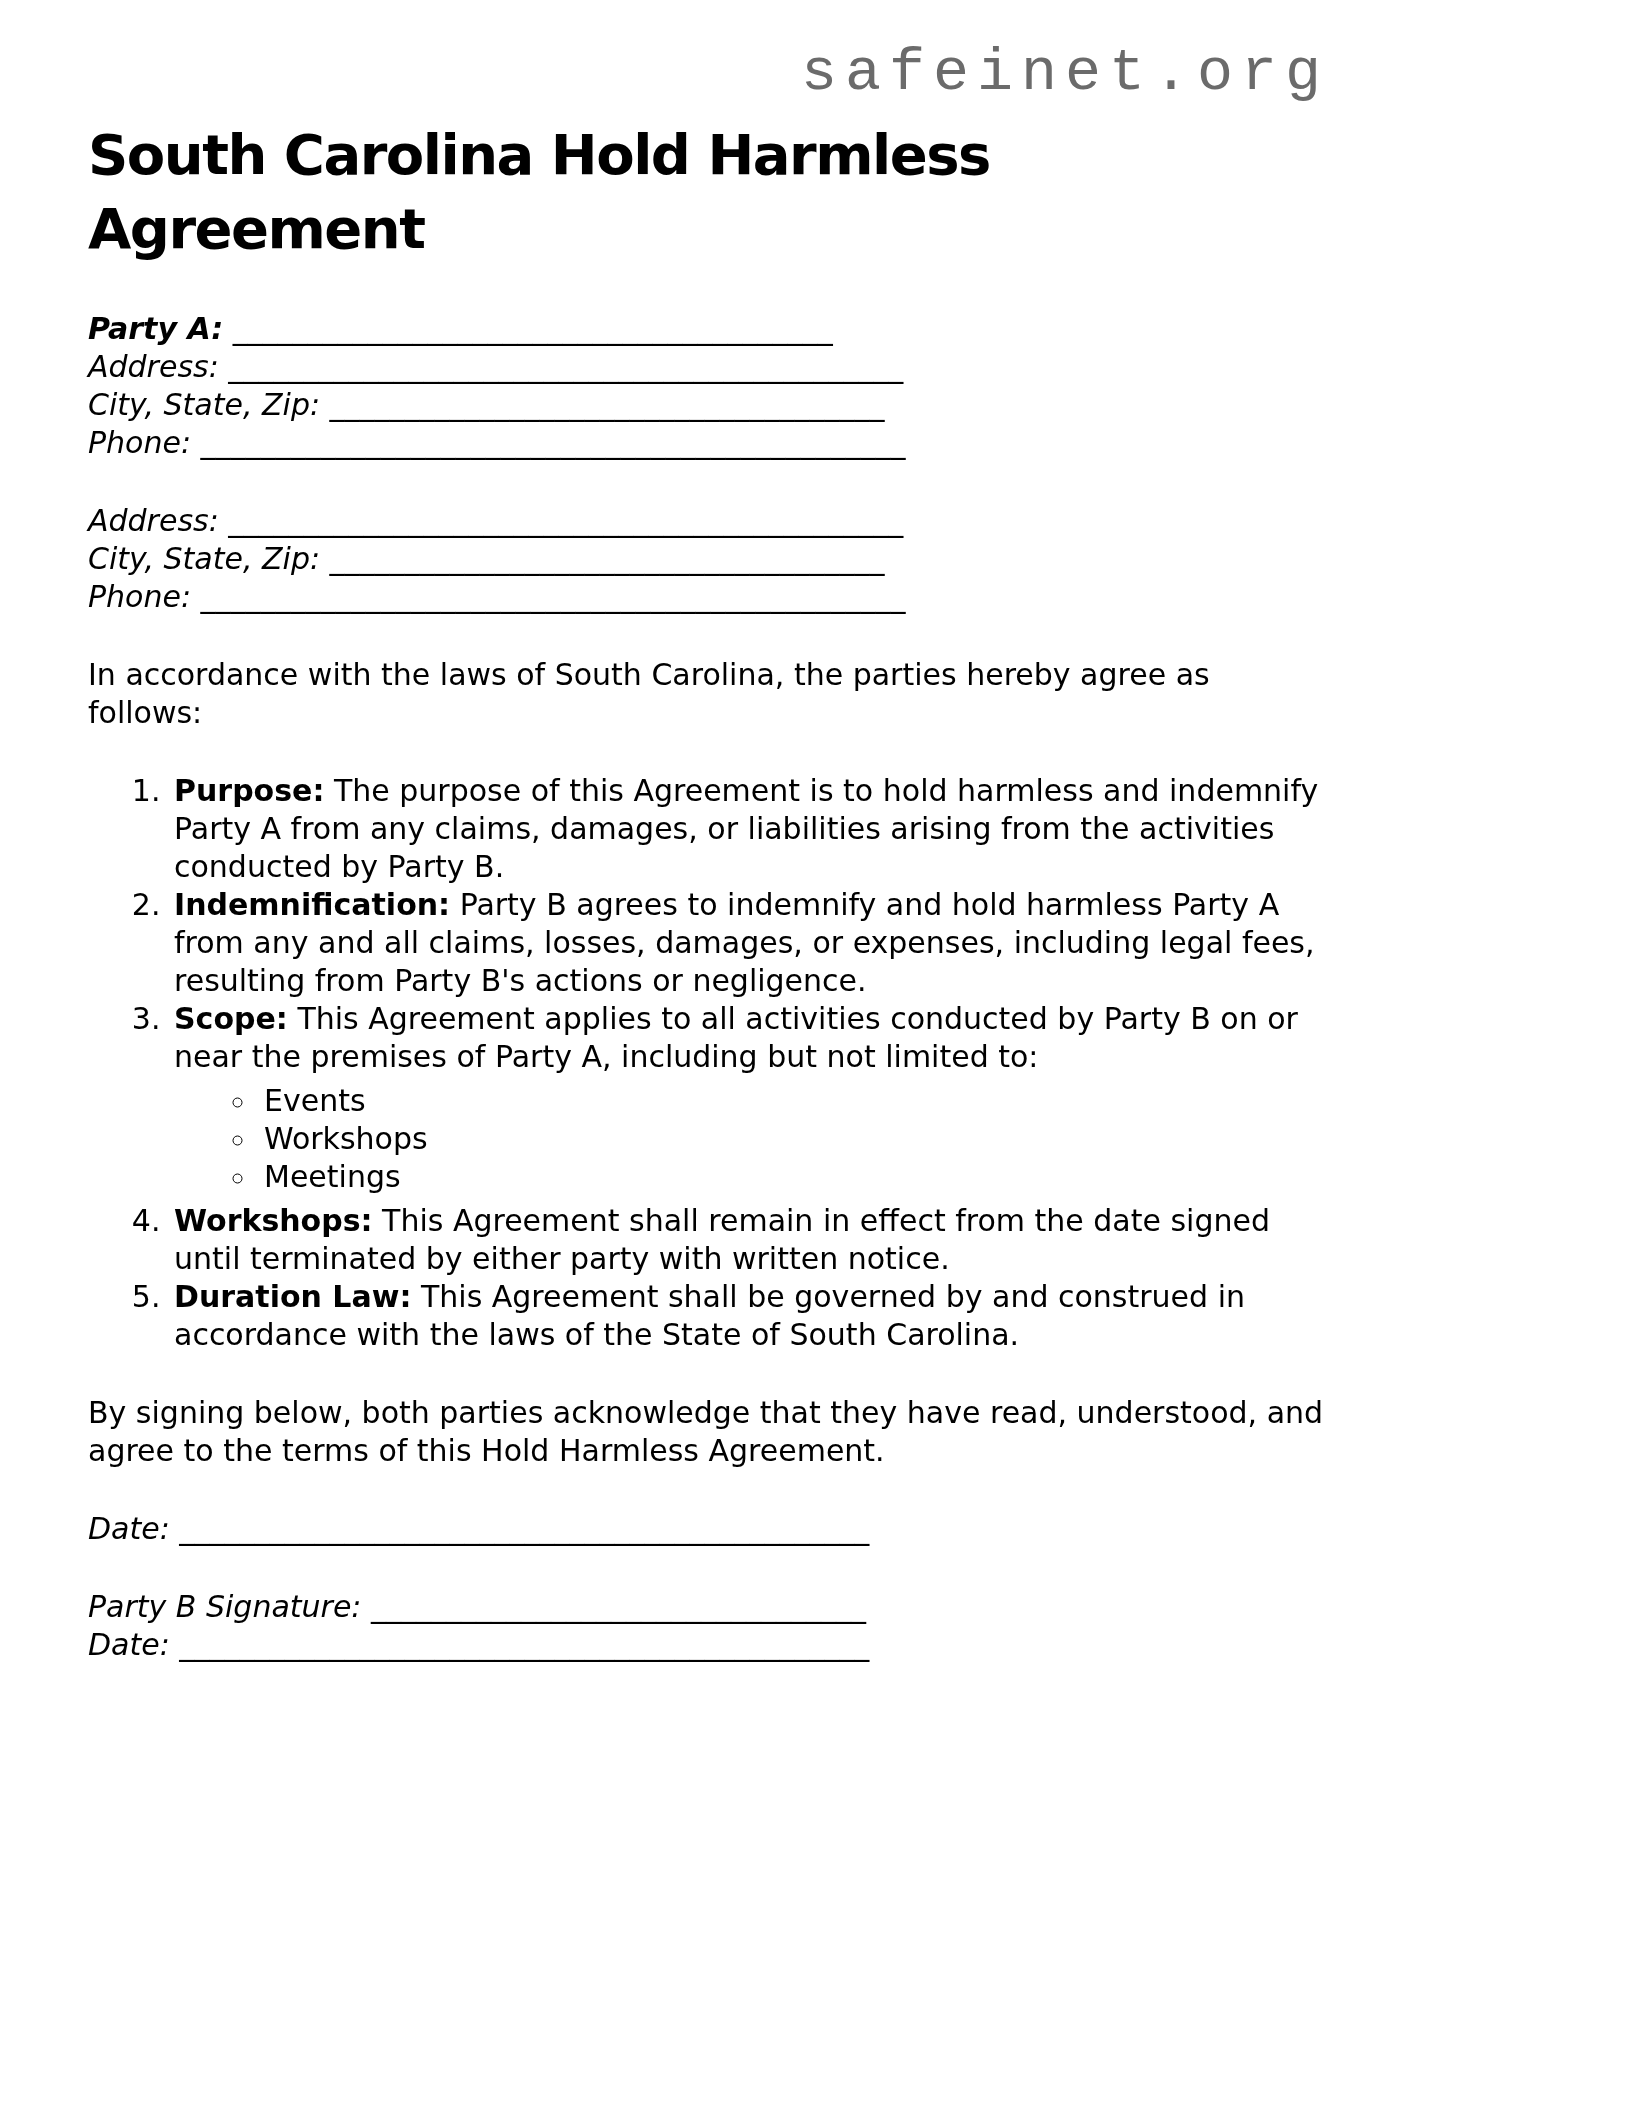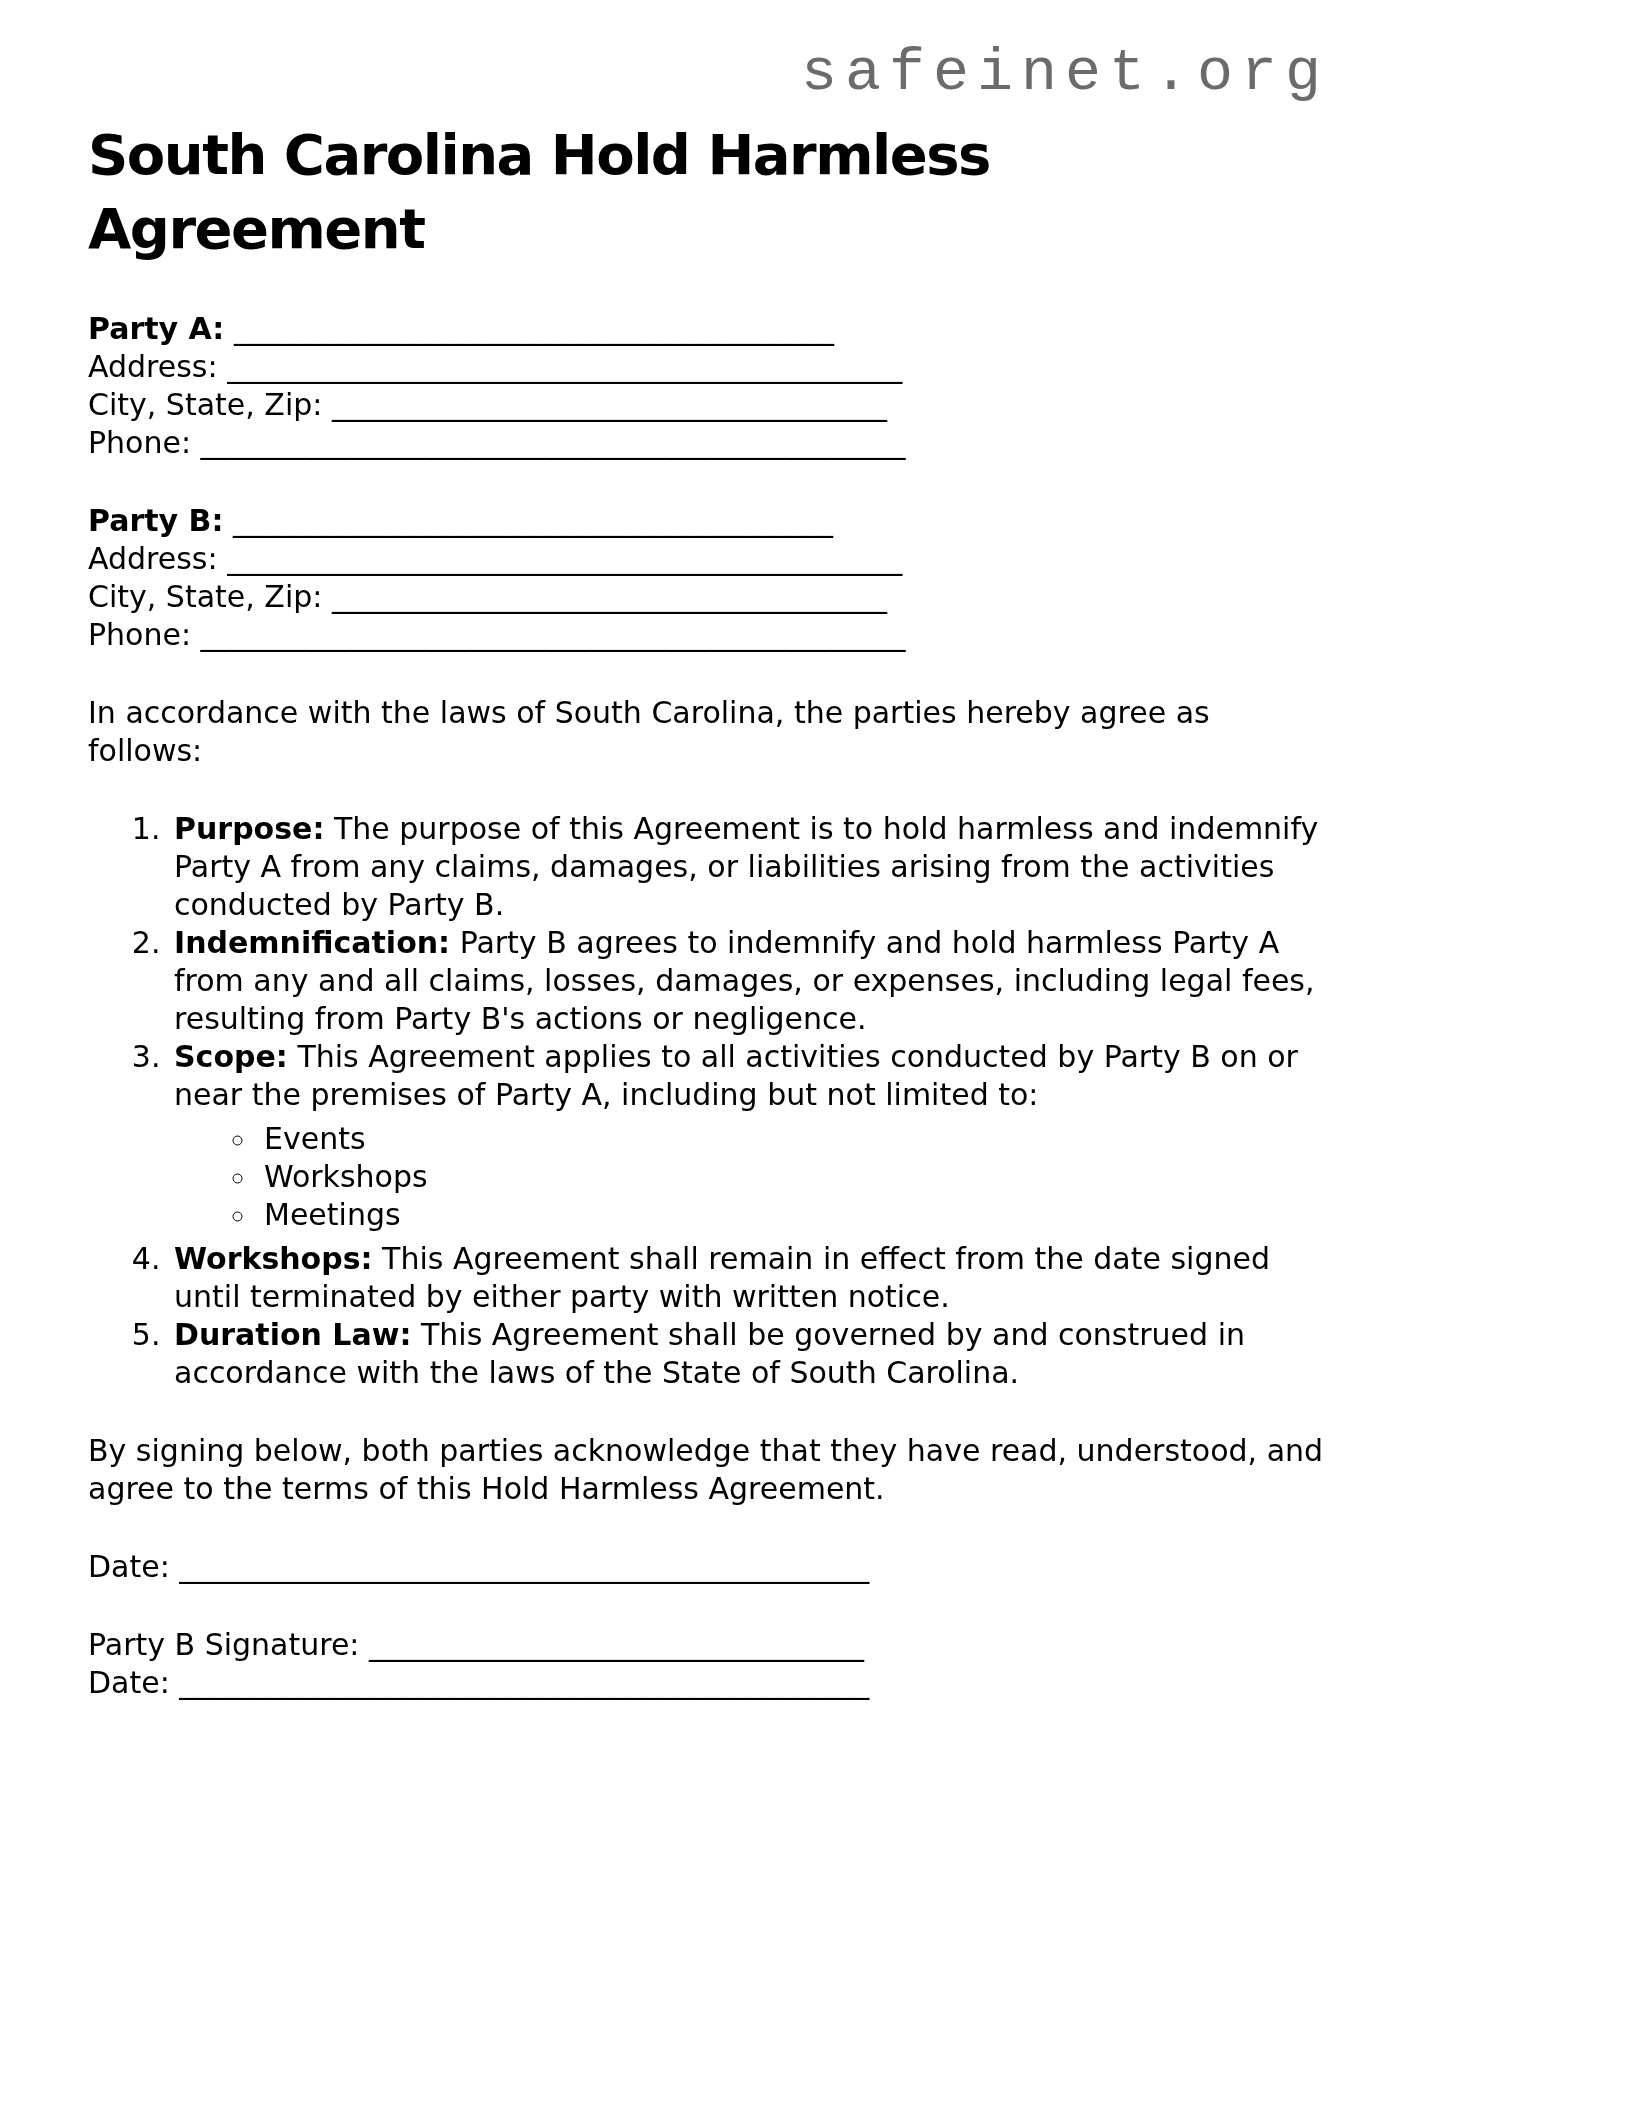--- a/index.html
+++ b/index.html
@@ -27,21 +27,21 @@
   }
   h1.doc-title {
     margin: 14px 0 44px 0;
     font-size: 56px;
     line-height: 74px;
     font-weight: bold;
     letter-spacing: -1.5px;
     max-width: 1200px;
   }
   p { margin: 40px 0; }
-  .party-block, .sig-block { margin: 40px 0; }
+  .party-block, .sig-block { margin: 40px 0; font-style: italic; }
   .sig-block + .sig-block { margin-top: 39px; }
   .line { white-space: nowrap; }
   .bold { font-weight: bold; }
   .blank { white-space: nowrap; }
   ol.clauses {
     margin: 40px 0;
     padding-left: 82px;
   }
   ol.clauses > li { margin: 0; padding-left: 4px; }
   ul.sublist {
@@ -74,24 +74,20 @@
       <span>City, State, Zip:</span>
       <span class="blank">_____________________________________</span>
     </div>
     <div class="line">
       <span>Phone:</span>
       <span class="blank">_______________________________________________</span>
     </div>
   </div>
 
   <div class="party-block">
-    <div class="line">
-      <span class="bold">Party B:</span>
-      <span class="blank">________________________________________</span>
-    </div>
     <div class="line">
       <span>Address:</span>
       <span class="blank">_____________________________________________</span>
     </div>
     <div class="line">
       <span>City, State, Zip:</span>
       <span class="blank">_____________________________________</span>
     </div>
     <div class="line">
       <span>Phone:</span>

